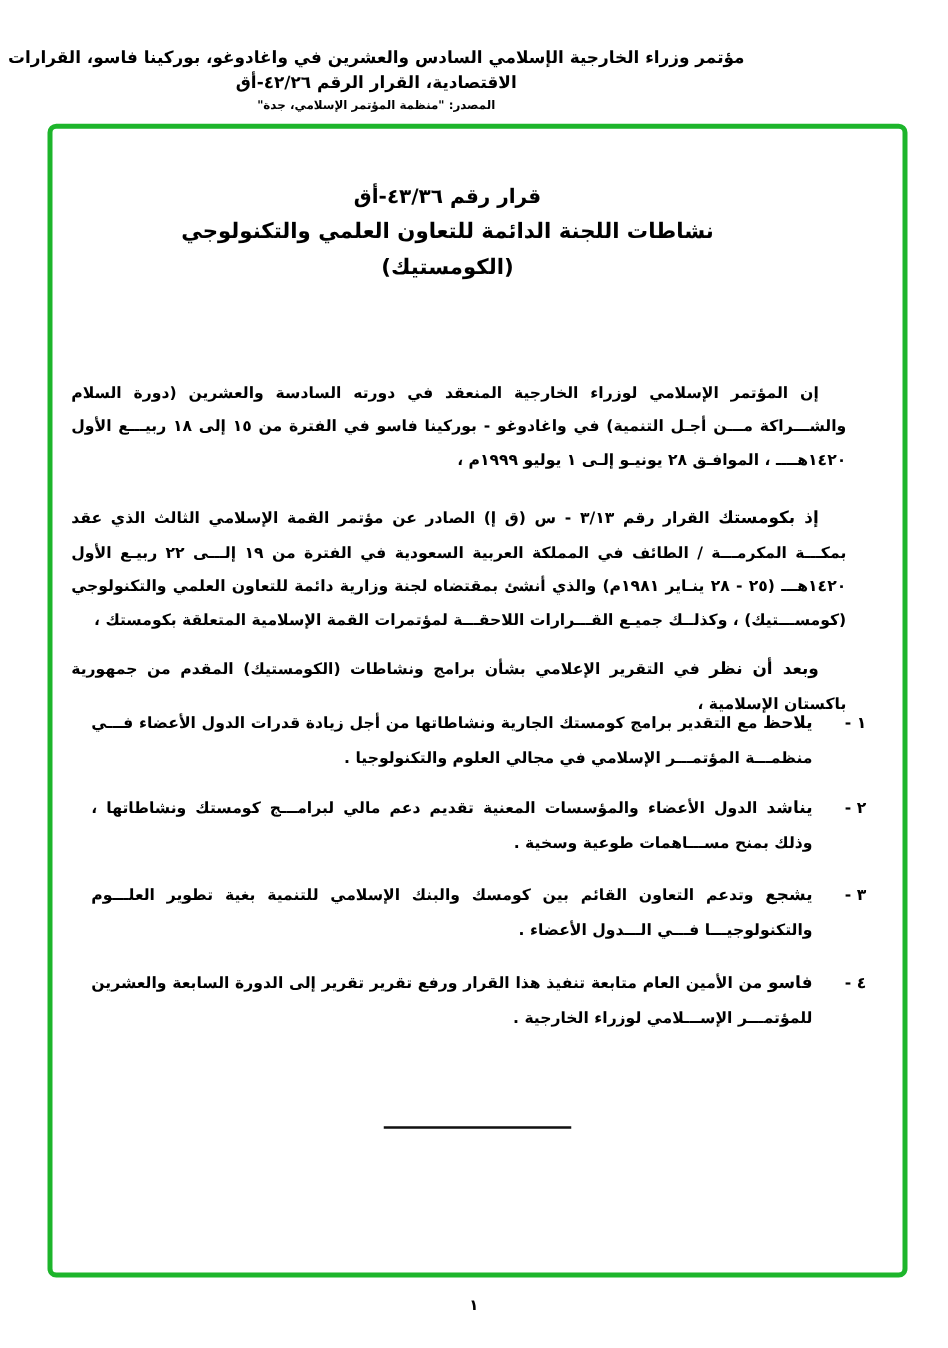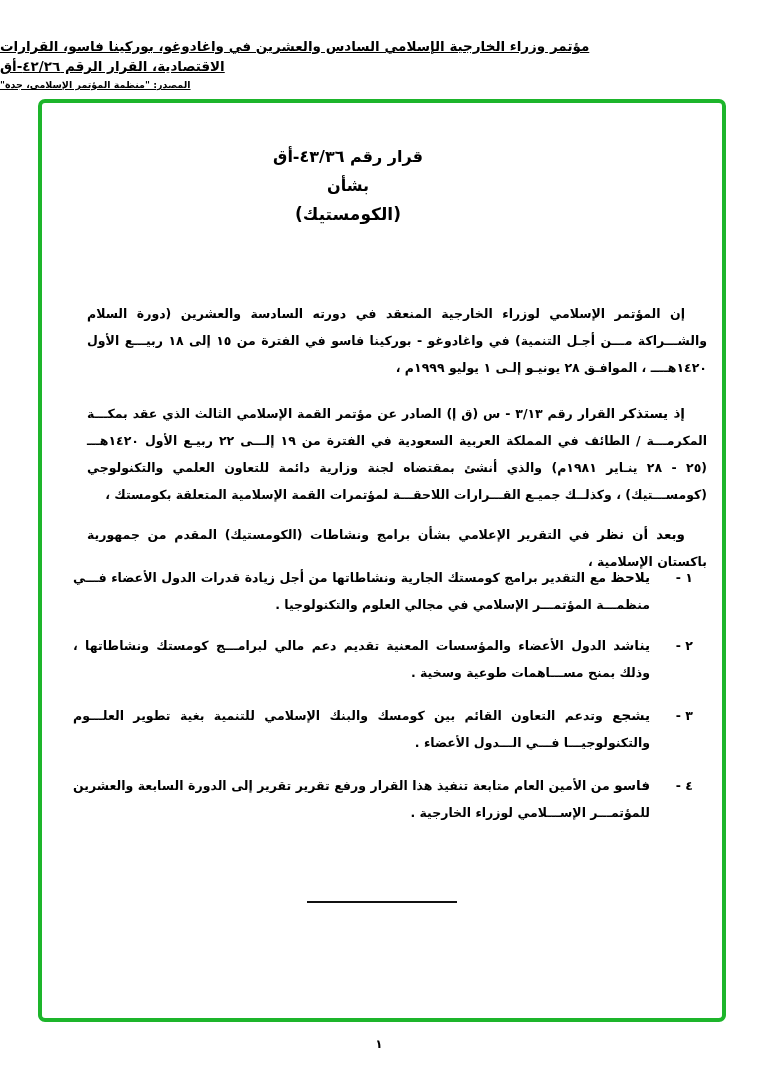--- a/index.html
+++ b/index.html
@@ -3,42 +3,42 @@
 <meta charset="utf-8">
 <style>
   html, body { margin: 0; padding: 0; background: #ffffff; }
   body {
     width: 758px; height: 1078px; position: relative; overflow: hidden;
     font-family: "DejaVu Sans", "Liberation Sans", sans-serif;
     color: #000;
   }
   .header {
     position: absolute; top: 36px; left: 0; width: 602px;
-    text-align: left; direction: rtl; text-decoration: underline;
+    text-align: center; direction: rtl;
   }
   .header .title {
     font-size: 13.5px; font-weight: bold; line-height: 20px; letter-spacing: -0.2px;
   }
   .header .source {
     font-size: 9.5px; font-weight: bold; line-height: 14px; margin-top: 2px;
   }
   .frame {
     position: absolute; left: 38px; top: 99px; width: 680px; height: 915px;
     border: 4px solid #1db52b; border-radius: 7px;
   }
   .doc-heading {
-    position: absolute; left: 6px; width: 684px; top: 142px;
+    position: absolute; left: 16px; width: 684px; top: 142px;
     text-align: center; direction: rtl;
   }
   .doc-heading div {
     font-weight: bold; font-size: 16px; line-height: 29px;
   }
   .doc-heading .subject { font-size: 17px; }
   .body {
-    position: absolute; left: 87px; width: 620px; direction: rtl;
+    position: absolute; left: 57px; width: 620px; direction: rtl;
     font-size: 12.5px; font-weight: bold; line-height: 27px;
   }
   .para { text-align: justify; text-align-last: right; }
   .para.indent { text-indent: 22px; }
   .kw { font-size: 13.5px; }
   .item { position: absolute; left: 73px; width: 620px; direction: rtl; font-size: 12.5px; font-weight: bold; line-height: 27px; }
   .item .num {
     position: absolute; right: 0; top: 0; width: 28px; text-align: right;
   }
   .item .text { margin-right: 43px; text-align: justify; text-align-last: right; }
@@ -55,33 +55,33 @@
 
 <div class="header">
   <div class="title">مؤتمر وزراء الخارجية الإسلامي السادس والعشرين في واغادوغو، بوركينا فاسو، القرارات الاقتصادية، القرار الرقم ٤٢/٢٦-أق</div>
   <div class="source">المصدر: "منظمة المؤتمر الإسلامي، جدة"</div>
 </div>
 
 <div class="frame"></div>
 
 <div class="doc-heading">
   <div>قرار رقم ٤٣/٣٦-أق</div>
-  <div>بشأن</div>
+  <div class="subject">نشاطات اللجنة الدائمة للتعاون العلمي والتكنولوجي</div>
   <div class="subject">(الكومستيك)</div>
 </div>
 
 <div class="body" style="top:300px;">
   <div class="para indent">
     <span>إن المؤتمر الإسلامي لوزراء الخارجية المنعقد في دورته السادسة والعشرين (دورة السلام والشـــراكة مـــن أجـل التنمية) في واغادوغو - بوركينا فاسو في الفترة من ١٥ إلى ١٨ ربيـــع الأول ١٤٢٠هــــ ، الموافـق ٢٨ يونيـو إلـى ١ يوليو ١٩٩٩م ،</span>
   </div>
 </div>
 
 <div class="body" style="top:400px;">
   <div class="para indent">
-    <span class="kw">إذ يستذكر</span>
+    <span class="kw">إذ بكومستك</span>
     <span>القرار رقم ٣/١٣ - س (ق إ) الصادر عن مؤتمر القمة الإسلامي الثالث الذي عقد بمكـــة المكرمـــة / الطائف في المملكة العربية السعودية في الفترة من ١٩ إلـــى ٢٢ ربيـع الأول ١٤٢٠هـــ (٢٥ - ٢٨ ينـاير ١٩٨١م) والذي أنشئ بمقتضاه لجنة وزارية دائمة للتعاون العلمي والتكنولوجي (كومســـتيك) ، وكذلــك جميـع القـــرارات اللاحقـــة لمؤتمرات القمة الإسلامية المتعلقة بكومستك ،</span>
   </div>
 </div>
 
 <div class="body" style="top:521px;">
   <div class="para indent">
     <span class="kw">وبعد أن نظر</span>
     <span>في التقرير الإعلامي بشأن برامج ونشاطات (الكومستيك) المقدم من جمهورية باكستان الإسلامية ،</span>
   </div>
 </div>

